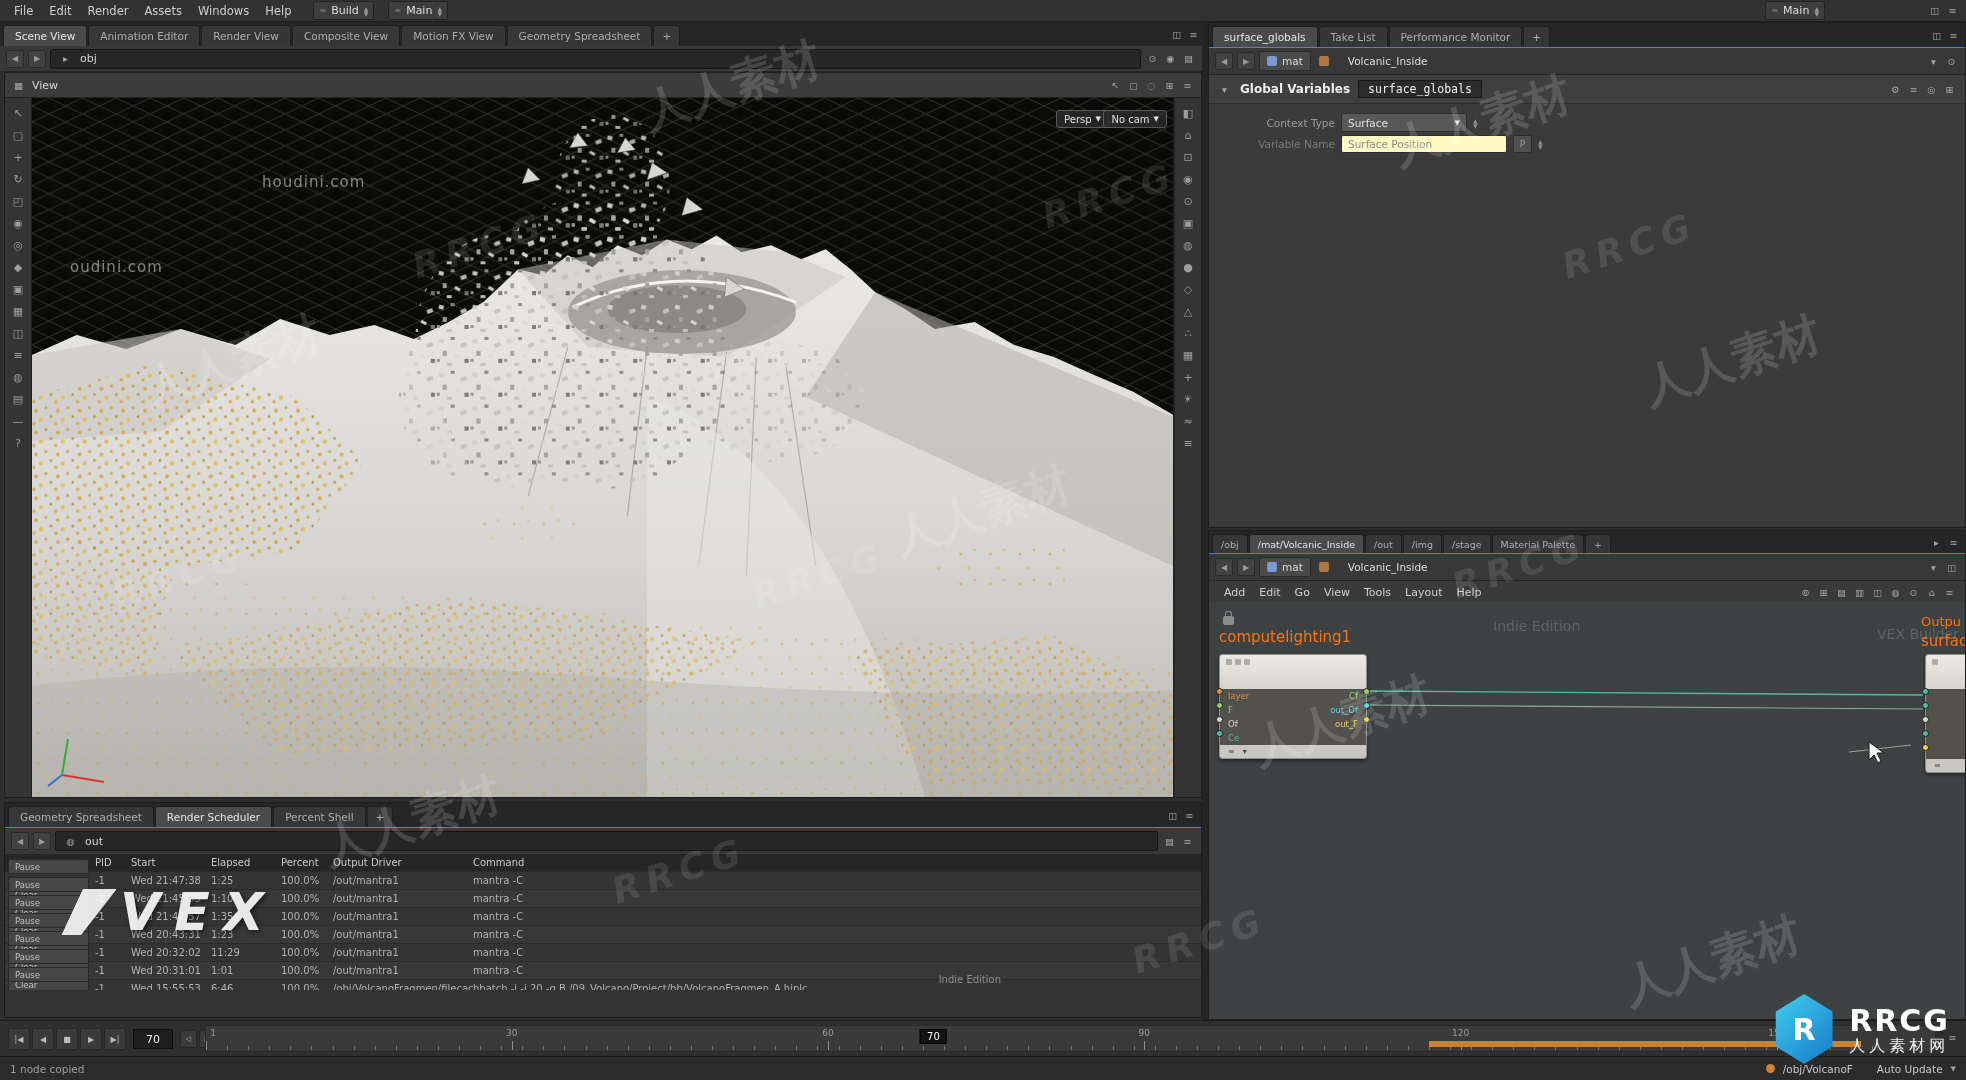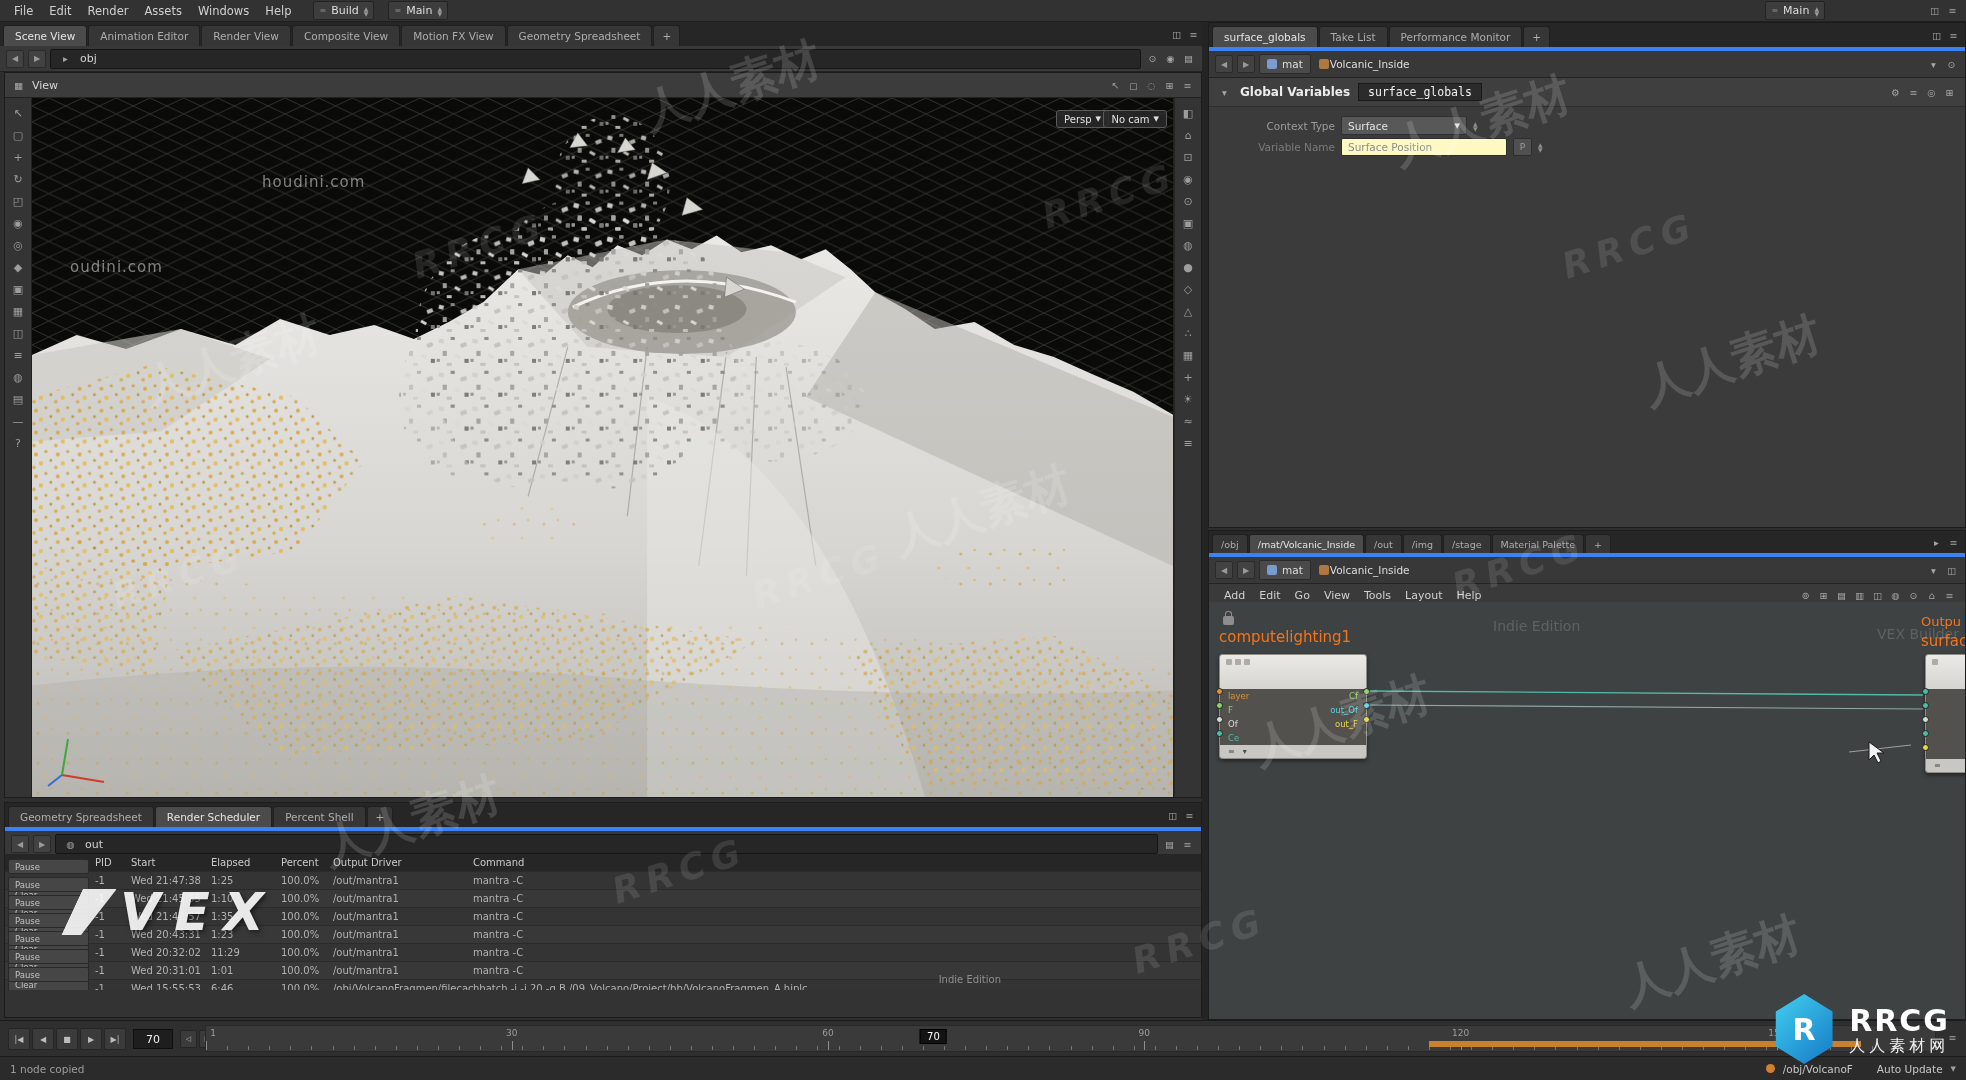--- a/index.html
+++ b/index.html
@@ -9,36 +9,36 @@
   
   .menubar{position:absolute;left:0;top:0;width:100%;height:22px;background:#323232;border-bottom:1px solid #1f1f1f;
            display:flex;align-items:center;padding:0 6px;box-sizing:border-box;gap:2px;}
   .menu-item{padding:2px 8px;color:#d0d0d0;font-size:11.5px;cursor:default;}
   .menu-item.small{padding:2px 7px;font-size:11px;}
   .combo{display:flex;align-items:center;background:#3d3d3d;border:1px solid #232323;border-radius:2px;height:17px;
          padding:0 5px;gap:5px;margin-left:12px;color:#ddd;}
   .combo .grip{color:#8a8a8a;font-size:8px;}
   .combo .spin{font-size:6px;color:#9a9a9a;line-height:5px;display:flex;flex-direction:column;}
   
-  .tabstrip{display:flex;align-items:flex-end;background:#262626;height:24px;border-bottom:4px solid #3b82f6;padding-left:3px;}
+  .tabstrip{display:flex;align-items:flex-end;background:#262626;height:24px;border-bottom:1px solid #3b82f6;padding-left:3px;}
   .tab{height:20px;display:flex;align-items:center;padding:0 11px;background:#363636;color:#adadad;font-size:10.5px;
        border:1px solid #1f1f1f;border-bottom:none;border-radius:3px 3px 0 0;margin-right:1px;white-space:nowrap;}
   .tab.active{background:#4b4b4b;color:#e4e4e4;}
   .tab.plus{padding:0 8px;}
   .tabstrip .strip-right{margin-left:auto;display:flex;align-items:center;height:100%;padding-right:4px;gap:2px;}
   .tabstrip.small{height:22px;}
   .tabstrip.small .tab{height:18px;font-size:9.5px;padding:0 8px;}
   .pathbar{display:flex;align-items:center;height:26px;background:#383838;border-bottom:1px solid #232323;padding:0 6px;gap:4px;}
   .navbtn{width:16px;height:16px;display:flex;align-items:center;justify-content:center;color:#9a9a9a;font-size:8px;
           background:#424242;border:1px solid #2a2a2a;border-radius:2px;}
   .pathfield{flex:1;display:flex;align-items:center;height:18px;background:#262626;border:1px solid #151515;border-radius:2px;
              padding:0 7px;gap:7px;color:#d2d2d2;font-size:11px;}
   .chip{display:flex;align-items:center;gap:5px;background:#4a4a4a;border:1px solid #2a2a2a;border-radius:2px;height:18px;
         padding:0 7px;color:#ddd;font-size:10.5px;}
-  .crumb-node{display:flex;align-items:center;gap:1px;color:#ddd;font-size:10.5px;padding:0 4px;}
+  .crumb-node{display:flex;align-items:center;gap:19px;color:#ddd;font-size:10.5px;padding:0 4px;}
   .mini-ico{width:10px;height:10px;border-radius:2px;background:#b07840;display:inline-block;}
   .mini-ico.ctx{background:#7a9bd0;}
   .icon{width:18px;height:18px;display:flex;align-items:center;justify-content:center;color:#a6a6a6;font-size:11px;}
   .icon.small{width:15px;height:15px;font-size:9.5px;}
   .iconrow{display:flex;align-items:center;gap:3px;}
   
   .vp-pane{position:absolute;left:4px;top:72px;width:1198px;height:726px;background:#333;border:1px solid #1c1c1c;box-sizing:border-box;}
   .vp-header{height:24px;background:#3c3c3c;border-bottom:1px solid #222;display:flex;align-items:center;padding:0 6px;gap:6px;}
   .vp-title{color:#d5d5d5;font-size:11px;}
   .vp-body{position:absolute;top:25px;left:0;right:0;bottom:0;display:flex;}

